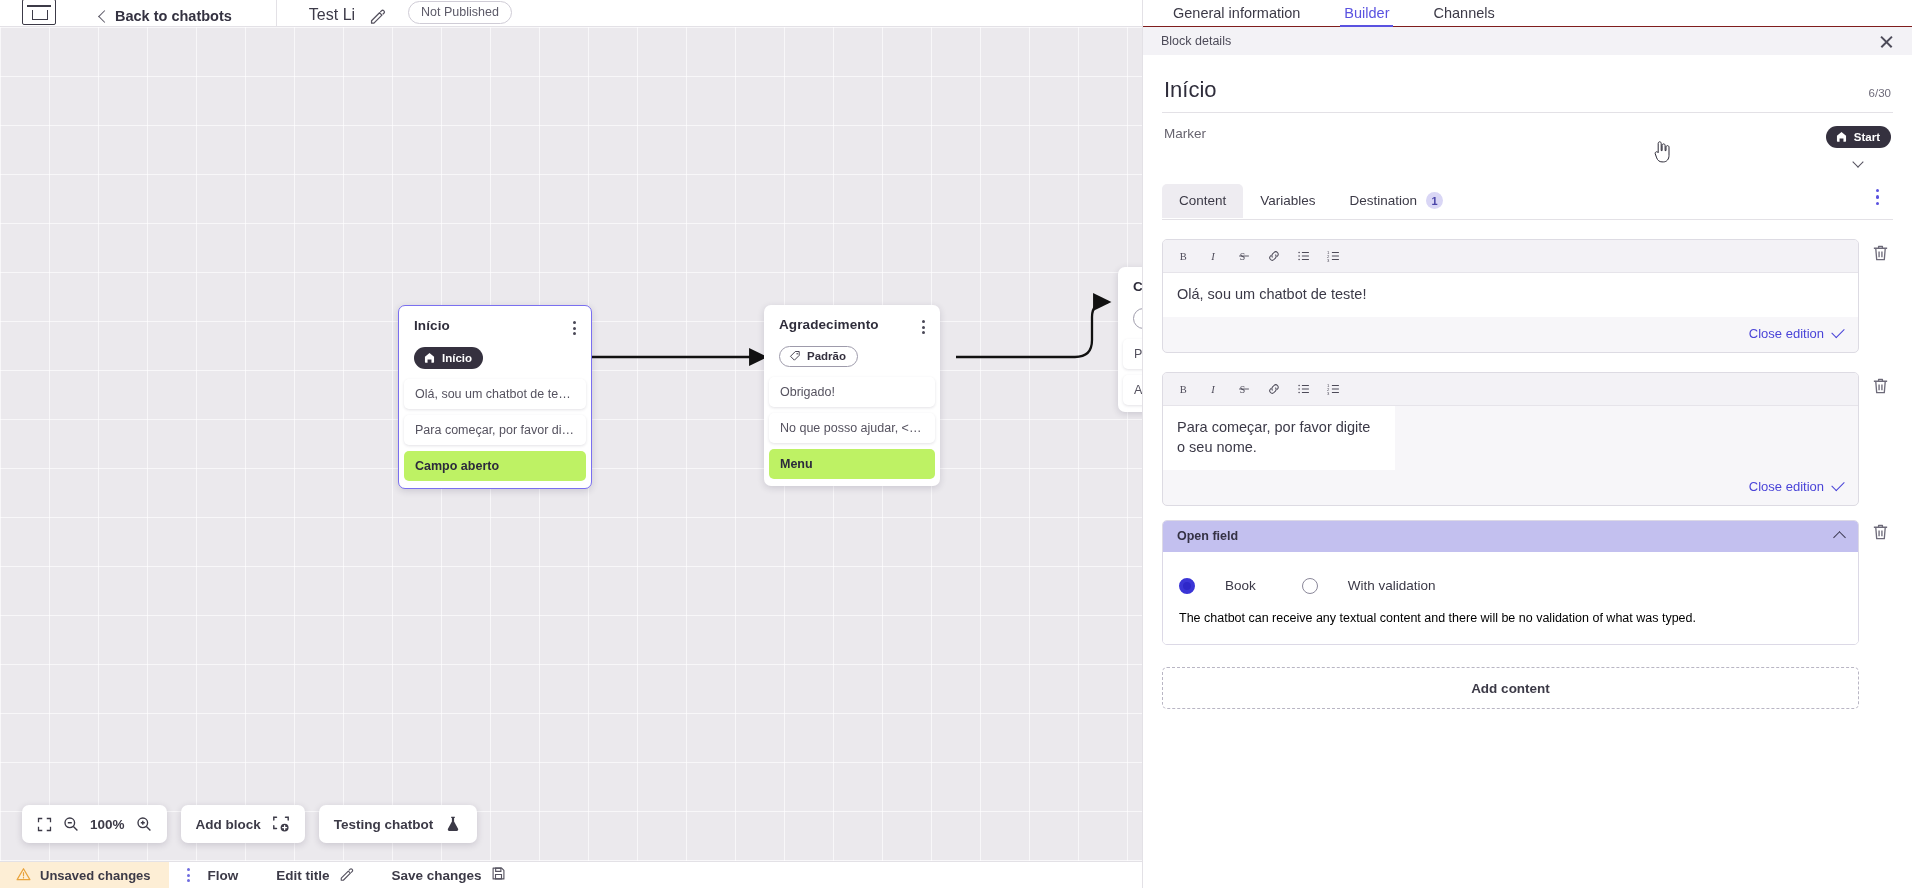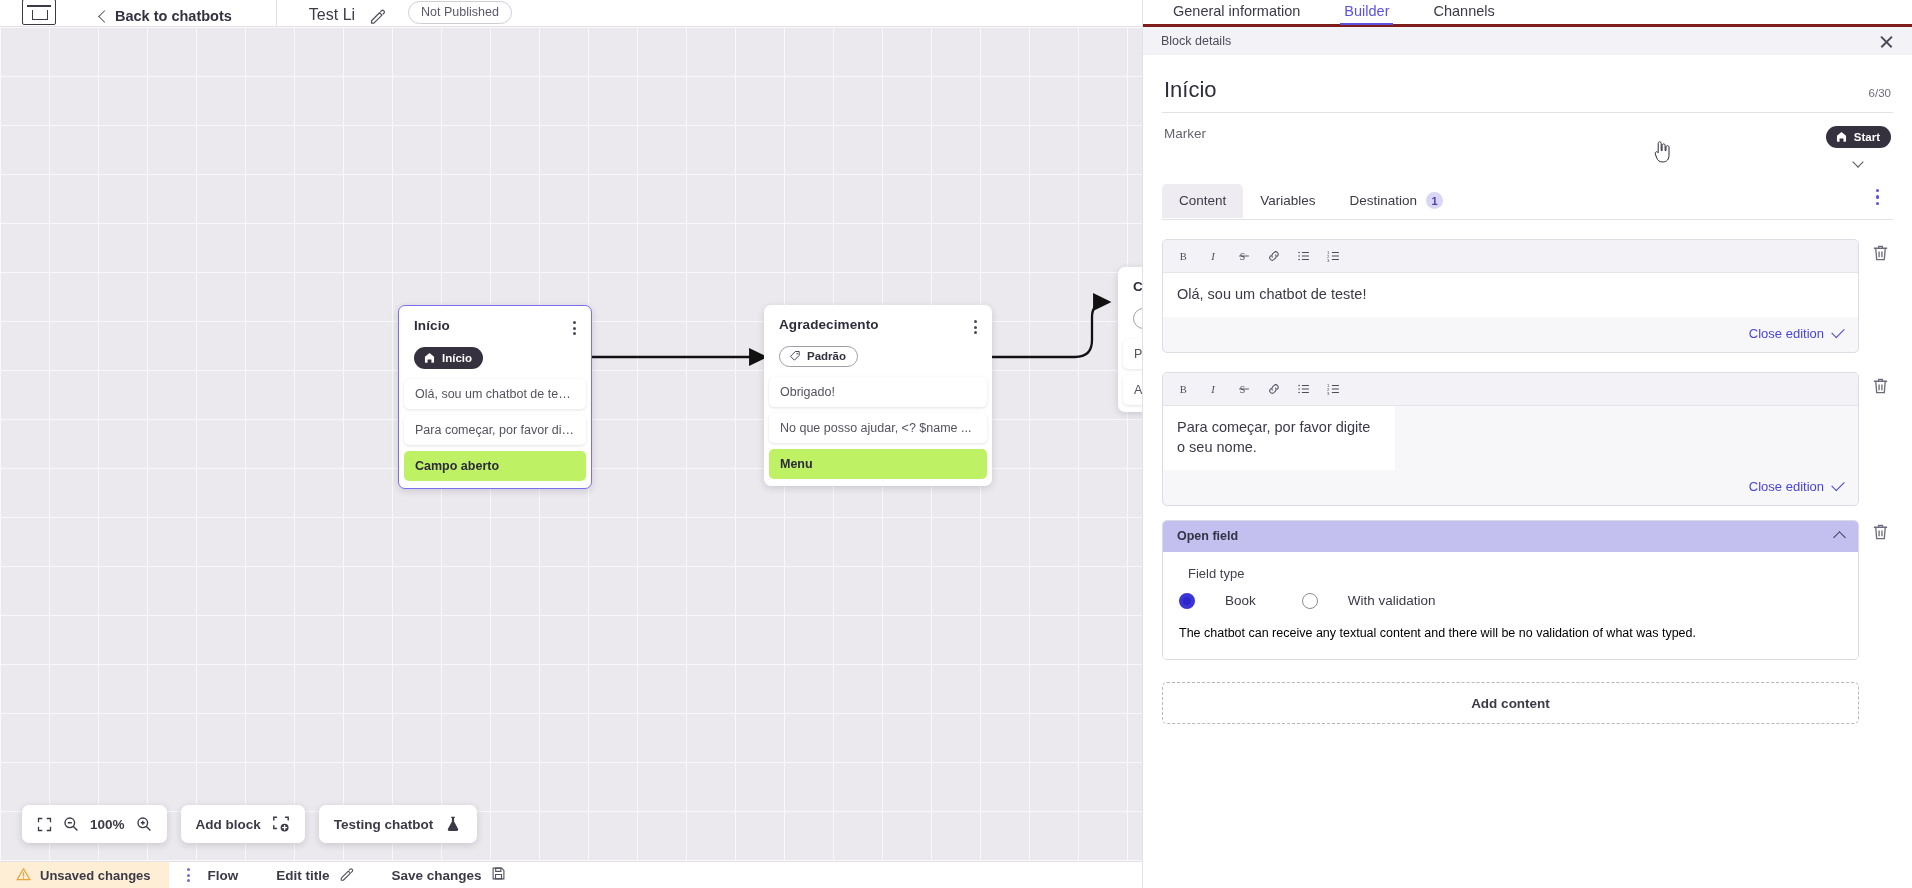--- a/index.html
+++ b/index.html
@@ -118,21 +118,21 @@
   .sb-kebab { display:flex; flex-direction: column; gap: 2.5px; align-items:center; margin: 0 18px; cursor:pointer; }
   .sb-kebab i { width:3px;height:3px;border-radius:50%;background:#6f6ce0;display:block; }
   .sb-item { display:flex; align-items:center; gap:9px; font-size:13.5px; font-weight:bold; color:#3c3a47; margin-right: 38px; cursor:pointer; white-space:nowrap; }
 
   
   .rpanel {
     position: absolute; top: 0; right: 0; width: 770px; height: 888px;
     background: #ffffff; border-left: 1px solid #e3e1e6; z-index: 60;
     display: flex; flex-direction: column;
   }
-  .rtabs { height: 27px; display: flex; align-items: flex-end; gap: 0; padding-left: 30px; border-bottom: 3px solid #7f1d1d; }
+  .rtabs { height: 27px; display: flex; align-items: flex-end; gap: 0; padding-left: 30px; border-bottom: 1px solid #7f1d1d; }
   .rtab {
     font-size: 14.5px; color: #3c3a47; padding: 0 0 5px 0; margin-right: 44px;
     cursor: pointer; white-space: nowrap; position: relative;
   }
   .rtab.active { color: #5a52e0; font-weight: normal; }
   .rtab.active:after {
     content: ""; position: absolute; left: -4px; right: -4px; bottom: -1px; height: 2.5px; background: #5a52e0;
   }
   .rhdr {
     background: #f3f2f6; height: 28px; display: flex; align-items: center;
@@ -254,21 +254,21 @@
         <span>Início</span>
       </span>
     </div>
     <div class="blk-rows">
       <div class="blk-row">Olá, sou um chatbot de teste!</div>
       <div class="blk-row">Para começar, por favor digite o ...</div>
       <div class="blk-row hl">Campo aberto</div>
     </div>
   </div>
 
-  <div class="block" style="left:764px; top:278px; width:228px;">
+  <div class="block" style="left:764px; top:278px; width:176px;">
     <div class="blk-head">
       <span class="blk-title">Agradecimento</span>
       <span class="kebab">
           <i></i>
           <i></i>
           <i></i>
         </span>
     </div>
     <div class="marker-row">
       <span class="pill-out">
@@ -572,21 +572,20 @@
       </span>
     </div>
 
     <div class="of-wrap">
       <div class="of-card">
         <div class="of-head">
           <span class="of-title">Open field</span>
           <span class="chev-up"></span>
         </div>
         <div class="of-body">
-          <div class="of-lbl">Field type</div>
           <div class="radios">
             <span class="radio on"></span>
             <span class="rlbl">Book</span>
             <span class="radio"></span>
             <span class="rlbl">With validation</span>
           </div>
           <div class="of-desc">The chatbot can receive any textual content and there will be no validation of what was typed.</div>
         </div>
       </div>
       <span class="trash" style="margin-top:2px;">

